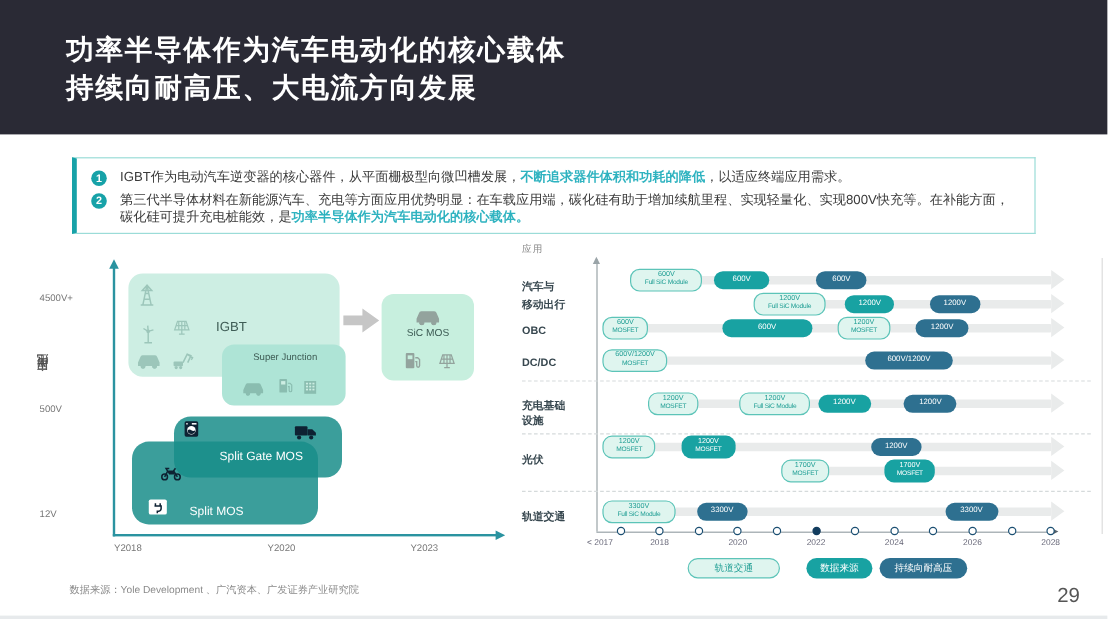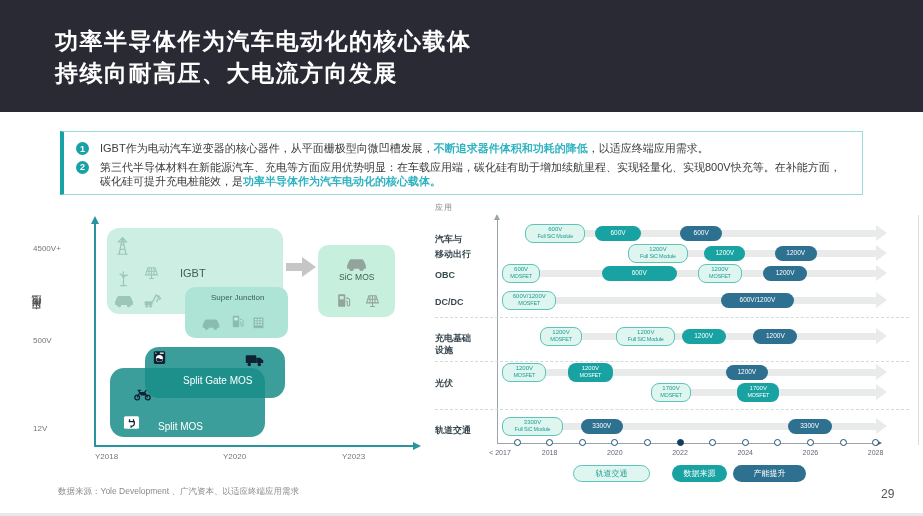--- a/index.html
+++ b/index.html
@@ -56,21 +56,21 @@
   .dot { position:absolute; top:239px; width:7px; height:7px; border-radius:50%; background:#fff; border:1.8px solid #1b4f72; }
   .dot.fill { background:#123c5e; border-color:#123c5e; }
   .yr { position:absolute; top:249px; font-size:7px; color:#667; width:34px; text-align:center; }
   .lg { position:absolute; height:17px; border-radius:9px; display:flex; align-items:center; justify-content:center; font-size:8px; }
   .lg.light { background:#dff5ef; border:1px solid #5cc4b8; color:#1f9e94; }
   .lg.teal { background:#18a2a2; color:#fff; }
   .lg.dark { background:#2e7090; color:#fff; }
   .vline-right { position:absolute; left:918px; top:215px; width:1px; height:230px; background:#ddd; }
 
   .src { position:absolute; left:58px; top:486px; font-size:8.5px; color:#8a8a8a; }
-  .pageno { position:absolute; left:881px; top:487px; font-size:12px; color:#555; }
+  .pageno { position:absolute; left:881px; top:487px; font-size:17px; color:#555; }
   .bottombar { position:absolute; left:0; top:513px; width:923px; height:3px; background:#e7eaec; }
 
   svg { display:block; }
 </style>
 </head>
 <body>
 
 <div class="slide">
 
   <div class="hdr">
@@ -369,20 +369,20 @@
       <div class="dot" style="left: 437.1px;"></div>
       <div class="yr" style="left: 48px;">&lt; 2017</div>
       <div class="yr" style="left: 97.6px;">2018</div>
       <div class="yr" style="left: 162.8px;">2020</div>
       <div class="yr" style="left: 228px;">2022</div>
       <div class="yr" style="left: 293.2px;">2024</div>
       <div class="yr" style="left: 358.4px;">2026</div>
       <div class="yr" style="left: 423.6px;">2028</div>
       <div class="lg light" style="left: 138px; top: 265px; width: 77px;">轨道交通</div>
       <div class="lg teal" style="left: 237px; top: 265px; width: 55px;">数据来源</div>
-      <div class="lg dark" style="left: 298px; top: 265px; width: 73px;">产能提升</div>
+      <div class="lg dark" style="left: 298px; top: 265px; width: 73px;">持续向耐高压</div>
     </div>
   <div class="vline-right"></div>
 
-  <div class="src">数据来源：Yole Development 、广汽资本、以适应终端应用需求</div>
+  <div class="src">数据来源：Yole Development 、广汽资本、广发证券产业研究院</div>
   <div class="pageno">29</div>
   <div class="bottombar"></div>
 </div>
 
 </body></html>

